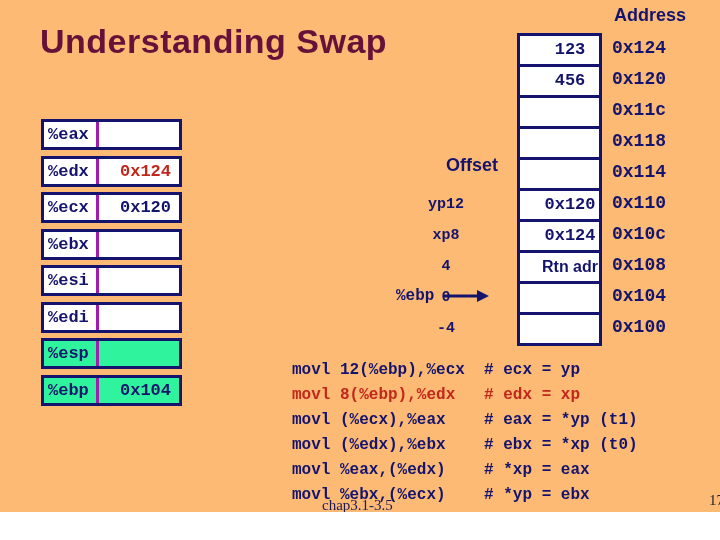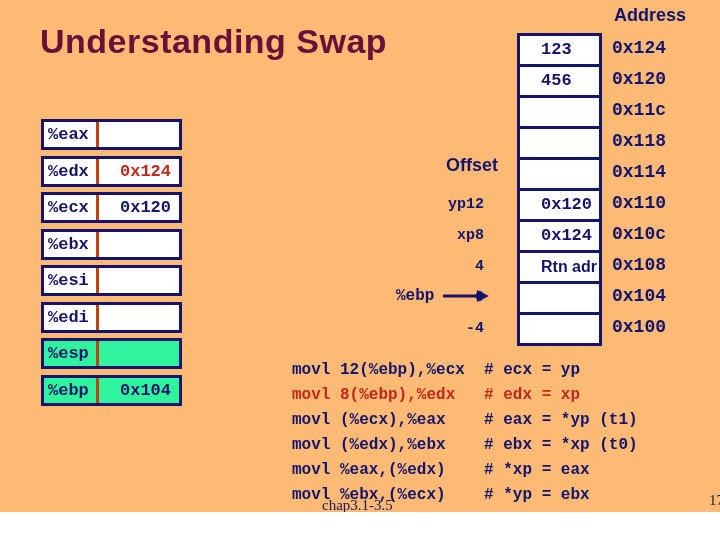--- a/index.html
+++ b/index.html
@@ -15,51 +15,51 @@
   .addr-header {
     position:absolute; left:614px; top:5px;
     font:bold 18px "Liberation Sans", sans-serif; color:#14146e;
   }
   
   .reg-row {
     position:absolute; left:41px; width:141px; height:31px;
     border:3px solid #14146e; display:flex; background:#ffffff;
   }
   .reg-label {
-    width:55px; border-right:3px solid #c2410c; padding-left:4px;
+    width:55px; border-right:3px solid #a21caf; padding-left:4px;
     font:bold 17px "Liberation Mono", monospace; color:#14146e; line-height:25px;
   }
   .reg-value {
     flex:1; text-align:right; padding-right:8px;
     font:bold 17px "Liberation Mono", monospace; color:#14146e; line-height:25px;
   }
   .reg-row.green, .reg-row.green .reg-label, .reg-row.green .reg-value { background:#2ff49d; }
   .val-red { color:#c2271b !important; }
   
   .mem-stack {
     position:absolute; left:517px; top:33px; width:85px;
     border:3px solid #14146e; background:#fff;
   }
   .mem-cell {
-    height:31px; border-bottom:3px solid #14146e; 
+    height:31px; border-bottom:3px solid #14146e; text-align:center;
     font:bold 17px "Liberation Mono", monospace; color:#14146e; line-height:28px;padding-left:21px;
   }
   .mem-cell:last-child { border-bottom:none; height:28px; }
   .mem-cell.sans { font:bold 16px "Liberation Sans", sans-serif; line-height:28px; color:#14146e; }
   .addr-label {
     position:absolute; left:612px; width:70px;
     font:bold 18px "Liberation Mono", monospace; color:#14146e; line-height:18px;
   }
   
   .offset-header {
     position:absolute; left:446px; top:155px;
     font:bold 18px "Liberation Sans", sans-serif; color:#14146e;
   }
   .offset-row {
-    position:absolute; left:408px; width:76px; display:flex; justify-content:flex-end;
+    position:absolute; left:408px; width:76px; display:flex; justify-content:center;
     font:bold 15px "Liberation Mono", monospace; color:#14146e; line-height:18px;
   }
   .ebp-label {
     position:absolute; left:396px; top:287px;
     font:bold 16px "Liberation Mono", monospace; color:#14146e;
   }
   .ebp-arrow { position:absolute; left:443px; top:290px; }
   
   .code-line {
     position:absolute; left:248px; white-space:pre;

